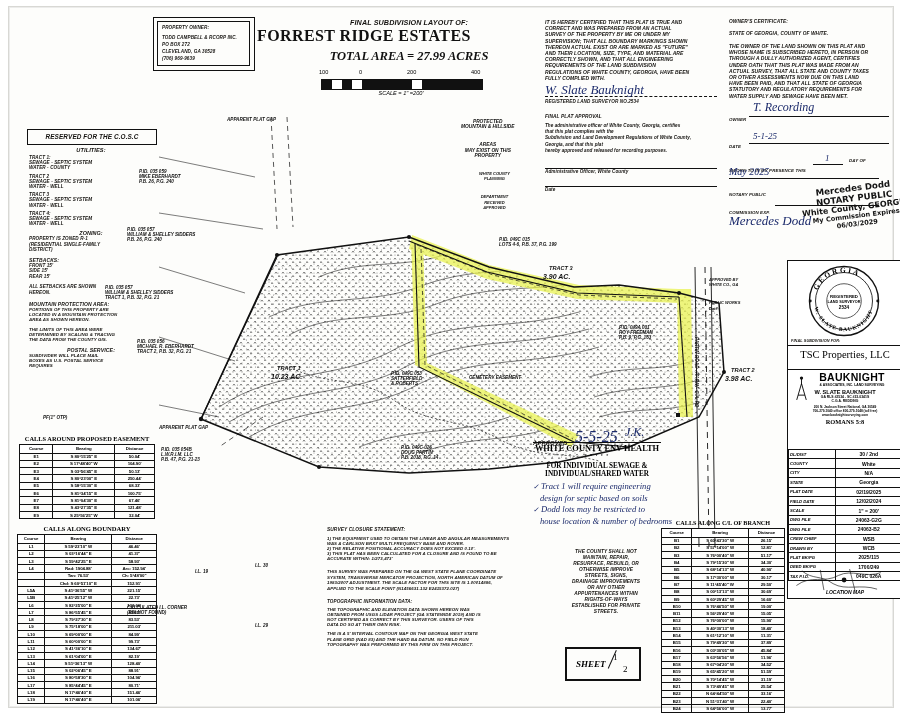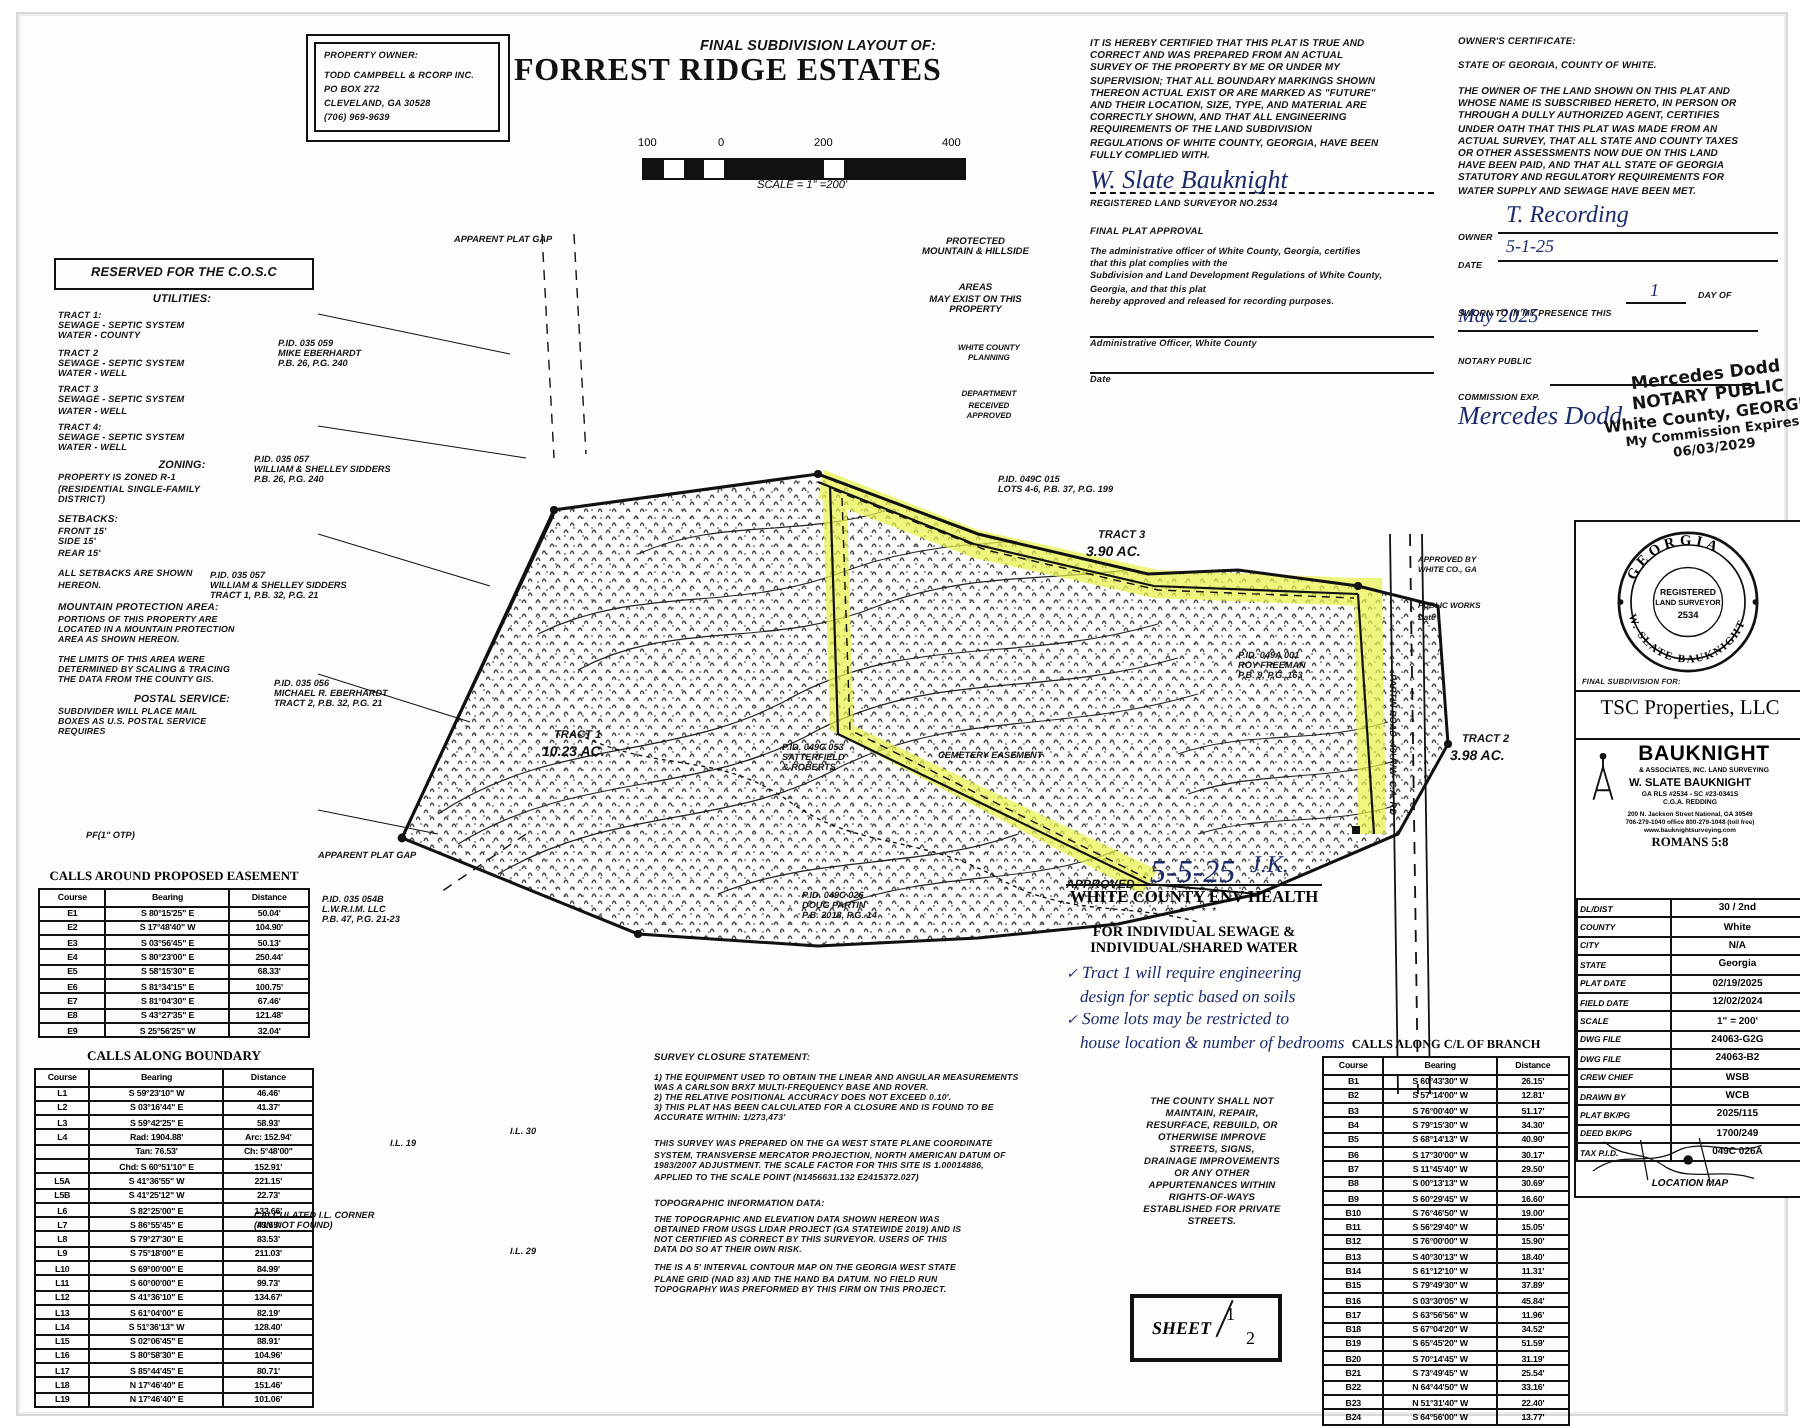--- a/index.html
+++ b/index.html
@@ -63,20 +63,21 @@
       <div class="surv" style="position:absolute;left:4px;top:3px;font-size:4.6px">PROPERTY OWNER:</div>
       <div class="surv" style="position:absolute;left:4px;top:13px;font-size:4.6px">TODD CAMPBELL &amp; RCORP INC.</div>
       <div class="surv" style="position:absolute;left:4px;top:20px;font-size:4.6px">PO BOX 272</div>
       <div class="surv" style="position:absolute;left:4px;top:27px;font-size:4.6px">CLEVELAND, GA  30528</div>
       <div class="surv" style="position:absolute;left:4px;top:34px;font-size:4.6px">(706) 969-9639</div>
     </div>
   </div>
 
   <div class="txt surv" id="titleSub">FINAL SUBDIVISION LAYOUT OF:</div>
   <div class="txt" id="titleMain">FORREST RIDGE ESTATES</div>
+  <div class="txt" id="titleArea">TOTAL AREA = 27.99 ACRES</div>
   <div id="scaleWrap">
     <div class="scnum" style="left:-2px">100</div>
     <div class="scnum" style="left:38px">0</div>
     <div class="scnum" style="left:86px">200</div>
     <div class="scnum" style="left:150px">400</div>
     <div id="scaleBar">
       <i style="left:0px;width:10px"></i>
           <i style="left:20px;width:10px"></i>
       <i style="left:40px;width:50px"></i>
           <i style="left:100px;width:60px"></i>
@@ -124,21 +125,21 @@
       <div class="surv certline">OR OTHER ASSESSMENTS NOW DUE ON THIS LAND</div>
       <div class="surv certline">HAVE BEEN PAID, AND THAT ALL STATE OF GEORGIA</div>
       <div class="surv certline">STATUTORY AND REGULATORY REQUIREMENTS FOR</div>
       <div class="surv certline">WATER SUPPLY AND SEWAGE HAVE BEEN MET.</div>
     </div>
     <div style="position:relative;margin-top:8px;height:12px">
       <span class="surv" style="font-size:4.4px">OWNER</span>
       <span class="hand ink" style="position:absolute;left:24px;top:-7px;font-size:12px">T. Recording</span>
       <span style="position:absolute;left:20px;top:9px;border-top:1px solid #111;width:140px;display:block"></span>
     </div>
-    <div style="position:relative;margin-top:2px;height:12px">
+    <div style="position:relative;margin-top:15px;height:12px">
       <span class="surv" style="font-size:4.4px">DATE</span>
       <span class="hand ink" style="position:absolute;left:24px;top:-3px;font-size:9px">5-1-25</span>
       <span style="position:absolute;left:20px;top:9px;border-top:1px solid #111;width:140px;display:block"></span>
     </div>
     <div style="position:relative;margin-top:12px;height:14px">
       <span class="surv" style="font-size:4.4px">SWORN TO IN MY PRESENCE THIS</span>
       <span class="hand ink" style="position:absolute;left:96px;top:-5px;font-size:9px">1</span>
       <span style="position:absolute;left:84px;top:6px;border-top:1px solid #111;width:30px;display:block"></span>
       <span class="surv" style="position:absolute;left:120px;top:0;font-size:4.4px">DAY OF</span>
       <span class="hand ink" style="position:absolute;left:0px;top:8px;font-size:10px">May 2025</span>
@@ -399,21 +400,21 @@
       <span class="hand ink" style="position:absolute;left:92px;top:-6px;font-size:12px">J.K.</span>
     </div>
     <div style="border-top:1px solid #111;width:128px"></div>
     <div style="font-size:8.4px;font-weight:bold;font-family:'Liberation Serif',serif;width:128px;text-align:center;margin-top:1px">WHITE COUNTY ENV HEALTH</div>
     <div style="font-size:5px;width:128px;text-align:center;letter-spacing:1px">* * * * *</div>
     <div style="font-size:7.2px;font-weight:bold;font-family:'Liberation Serif',serif;width:128px;text-align:center;margin-top:3px">FOR INDIVIDUAL SEWAGE &amp;</div>
     <div style="font-size:7.2px;font-weight:bold;font-family:'Liberation Serif',serif;width:128px;text-align:center">INDIVIDUAL/SHARED WATER</div>
     <div class="hand ink" style="font-size:8.6px;line-height:11px;margin-top:3px">
       <div><span style="font-size:7px">✓</span> <span>Tract 1 will require engineering</span></div>
       <div style="margin-left:7px">design for septic based on soils</div>
-      <div><span style="font-size:7px">✓</span> <span>Some lots may be restricted to</span></div>
+      <div><span style="font-size:7px">✓</span> <span>Dodd lots may be restricted to</span></div>
       <div style="margin-left:7px">house location &amp; number of bedrooms</div>
     </div>
   </div>
 
   <div style="position:absolute;left:544px;top:542px;width:106px;text-align:center">
     <div class="surv" style="font-size:4.8px;line-height:6px">
       <div>THE COUNTY SHALL NOT</div>
           <div>MAINTAIN, REPAIR,</div>
       <div>RESURFACE, REBUILD, OR</div>
           <div>OTHERWISE IMPROVE</div>

